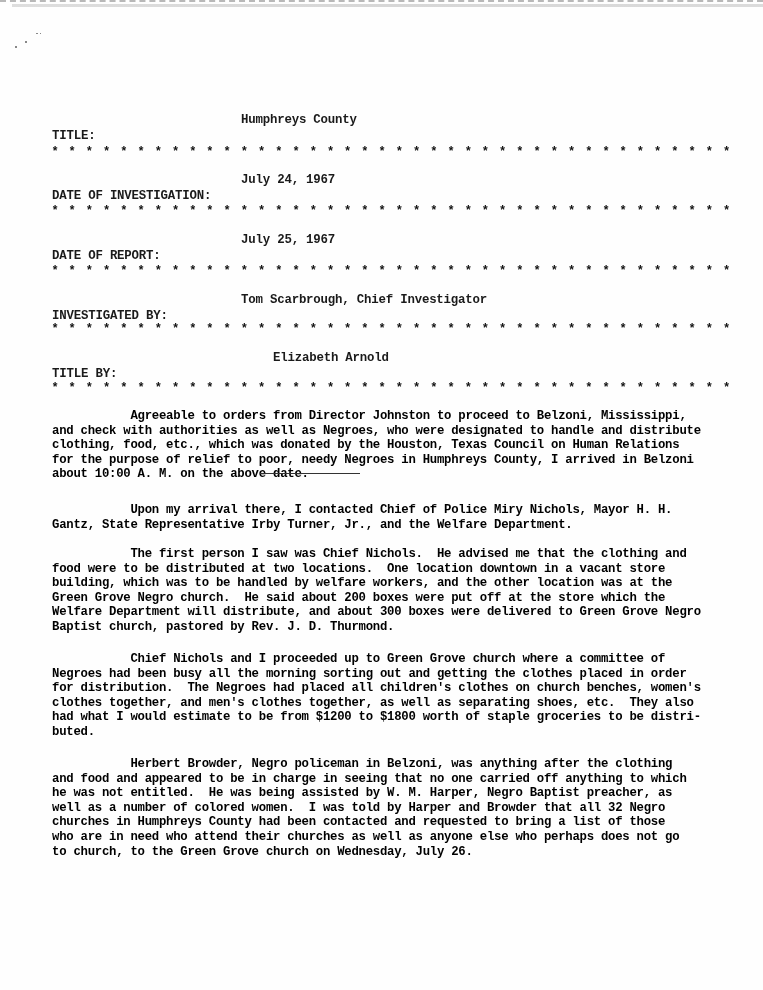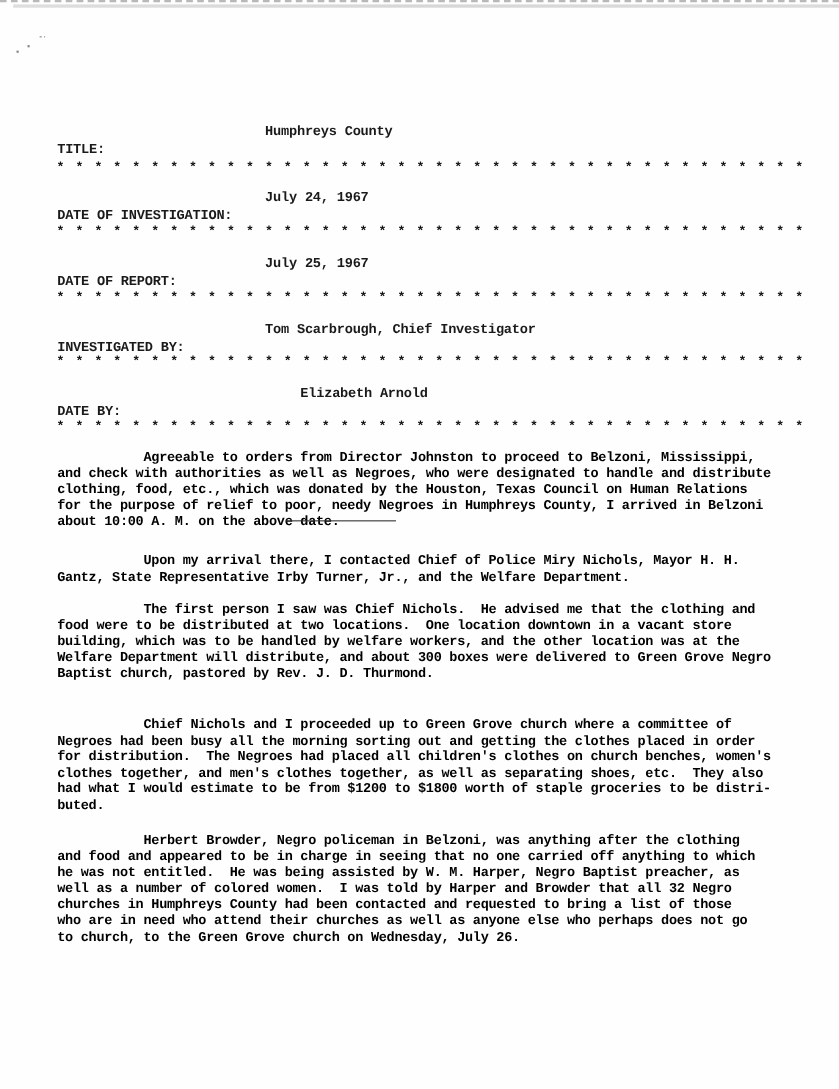--- a/index.html
+++ b/index.html
@@ -238,21 +238,21 @@
     <span>*</span>
     <span>*</span>
     <span>*</span>
     <span>*</span>
     <span>*</span>
     <span>*</span>
     <span>*</span>
   </div>
 
 <div class="field-row" style="top:351px;">
-  <span class="field-label">DATE BY:</span>
+  <span class="field-label">TITLE BY:</span>
   <span class="field-value" style="left:189px;padding-left:32px;">Elizabeth Arnold</span>
 </div>
 <div class="stars" style="top:381px;">
     <span>*</span>
     <span>*</span>
     <span>*</span>
     <span>*</span>
     <span>*</span>
     <span>*</span>
     <span>*</span>
@@ -301,20 +301,21 @@
 <div class="underline-mark" style="left:260px;top:473px;width:100px;"></div>
 
 <div class="para" style="top:503px;">
     <span class="line">           Upon my arrival there, I contacted Chief of Police Miry Nichols, Mayor H. H.</span>
     <span class="line">Gantz, State Representative Irby Turner, Jr., and the Welfare Department.</span>
   </div>
 <div class="para" style="top:547px;font-family:Liberation Mono, monospace;">
     <span class="line">           The first person I saw was Chief Nichols.  He advised me that the clothing and</span>
     <span class="line">food were to be distributed at two locations.  One location downtown in a vacant store</span>
     <span class="line">building, which was to be handled by welfare workers, and the other location was at the</span>
+    <span class="line">Green Grove Negro church.  He said about 200 boxes were put off at the store which the</span>
     <span class="line">Welfare Department will distribute, and about 300 boxes were delivered to Green Grove Negro</span>
     <span class="line">Baptist church, pastored by Rev. J. D. Thurmond.</span>
   </div>
 <div class="para" style="top:652px;">
     <span class="line">           Chief Nichols and I proceeded up to Green Grove church where a committee of</span>
     <span class="line">Negroes had been busy all the morning sorting out and getting the clothes placed in order</span>
     <span class="line">for distribution.  The Negroes had placed all children's clothes on church benches, women's</span>
     <span class="line">clothes together, and men's clothes together, as well as separating shoes, etc.  They also</span>
     <span class="line">had what I would estimate to be from $1200 to $1800 worth of staple groceries to be distri-</span>
     <span class="line">buted.</span>

